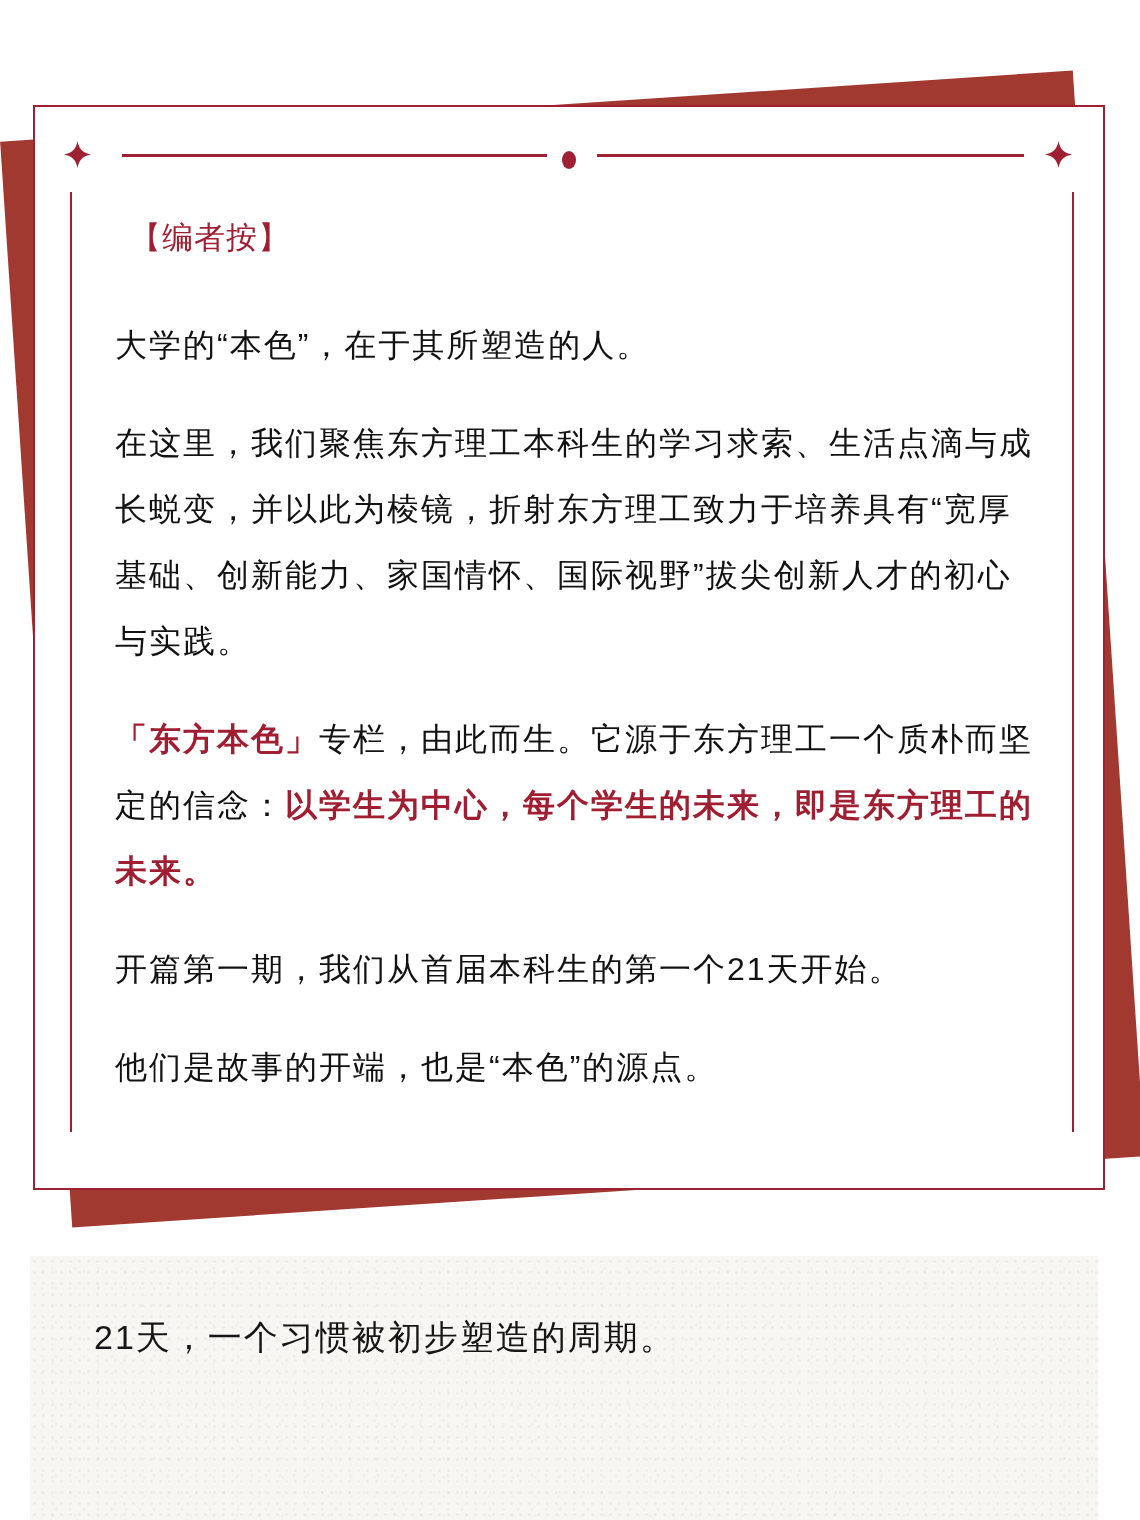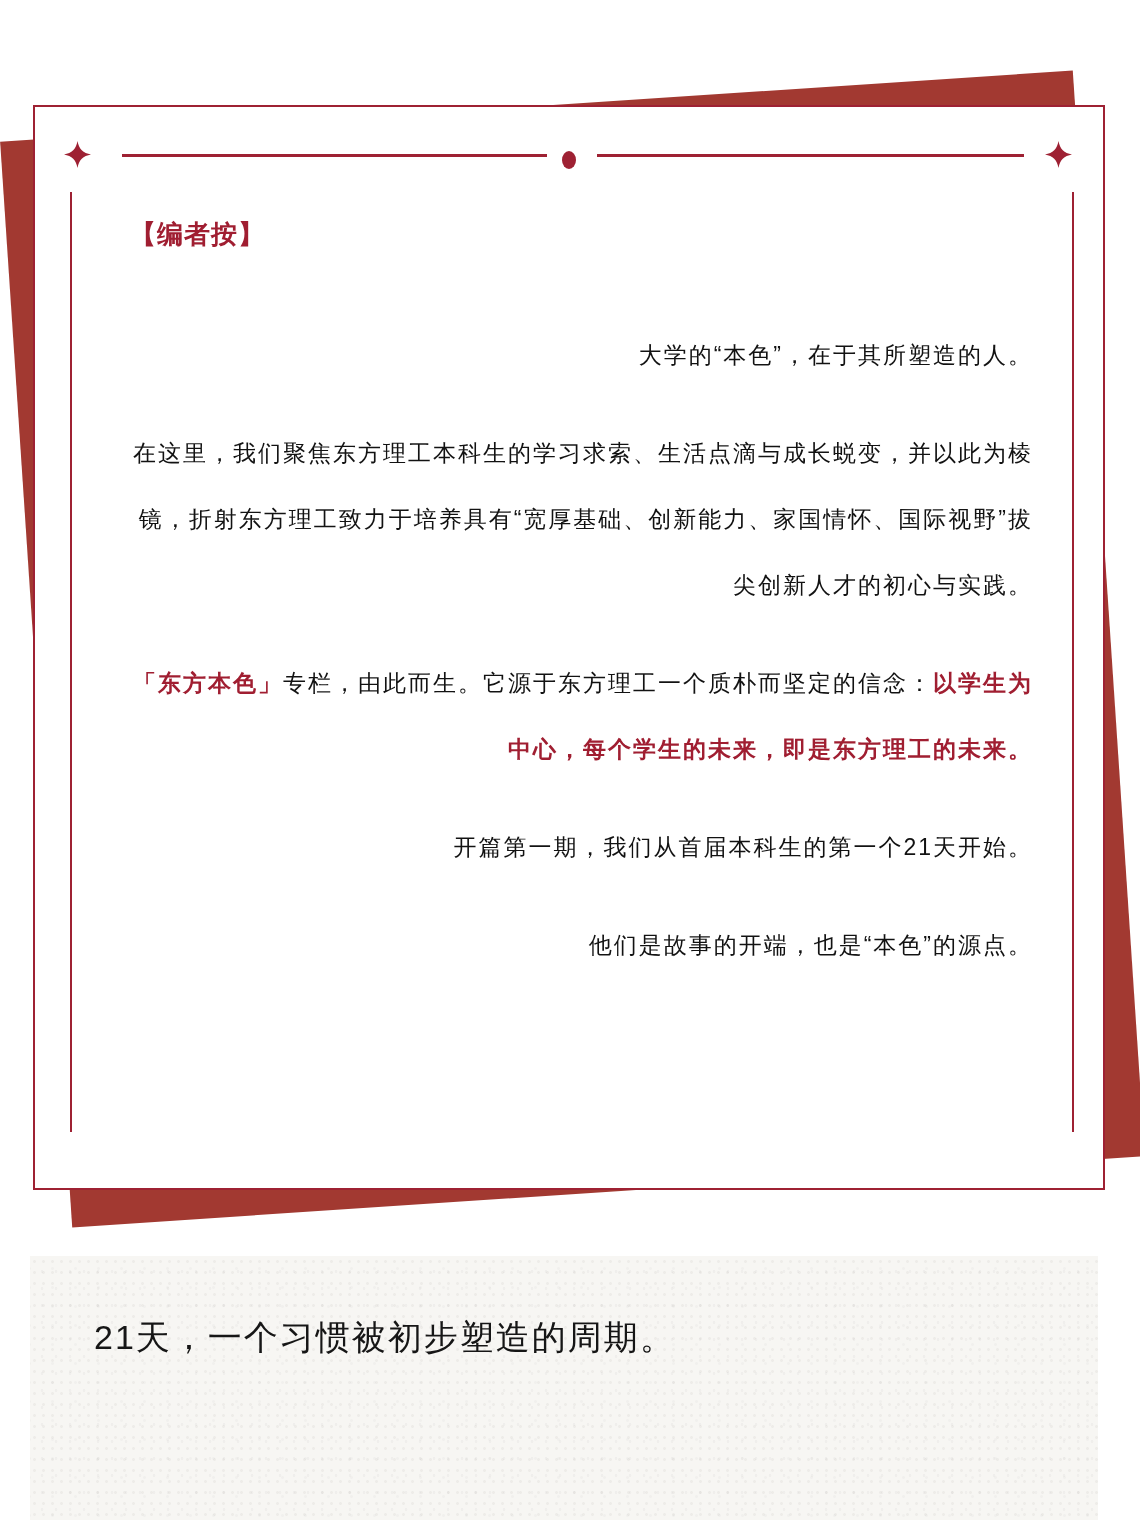--- a/index.html
+++ b/index.html
@@ -27,27 +27,26 @@
     background:#9E2133;border-radius:50%;
   }
   .star{position:absolute;width:27px;height:27px;top:34px;}
   .star.left{left:29px;}
   .star.right{left:1010px;}
   .inner-rule{position:absolute;width:2px;top:85px;height:940px;background:#9E2133;}
   .inner-rule.left{left:35px;}
   .inner-rule.right{left:1037px;}
   .card-title{
     position:absolute;left:95px;top:110px;
-    font-size:26px;font-weight:bold;color:#A01E31;letter-spacing:1px;
+    font-size:31px;font-weight:normal;color:#A01E31;letter-spacing:1px;
   }
   .card-body{
-    position:absolute;left:80px;top:215px;width:918px;
-    font-size:23px;line-height:66px;letter-spacing:2px;color:#121212;
+    position:absolute;left:80px;top:205px;width:918px;
+    font-size:32px;line-height:66px;letter-spacing:2px;color:#121212;
     line-break:anywhere;
-    text-align:right;
   }
   .card-body p{margin:0 0 32px 0;}
   .red-bold{color:#A01E31;font-weight:bold;}
   
   .texture-block{
     position:absolute;left:30px;top:1256px;width:1068px;height:264px;z-index:0;
     background-color:#f7f6f3;
     background-image:
       radial-gradient(rgba(110,105,95,0.07) 1px, transparent 1.6px),
       radial-gradient(rgba(110,105,95,0.05) 1px, transparent 1.6px),

